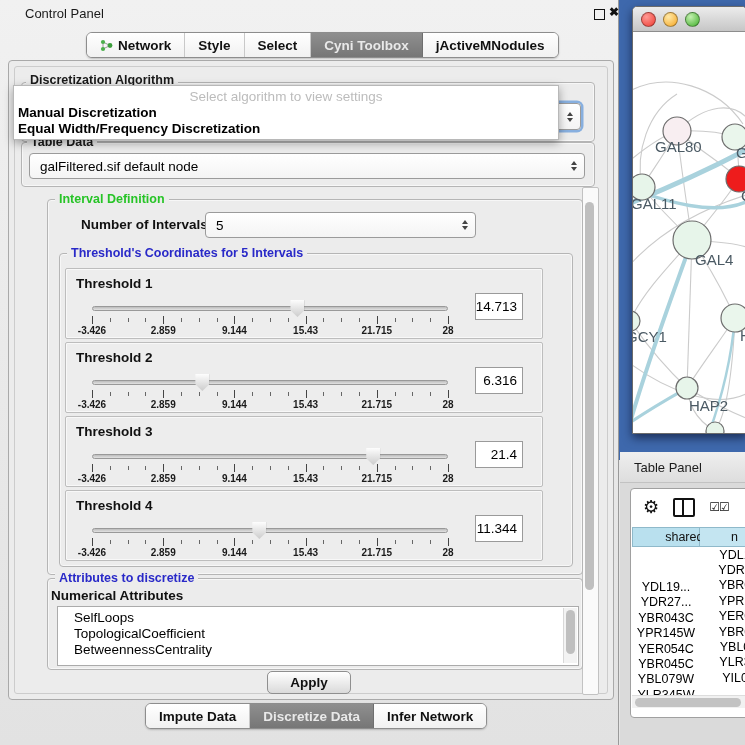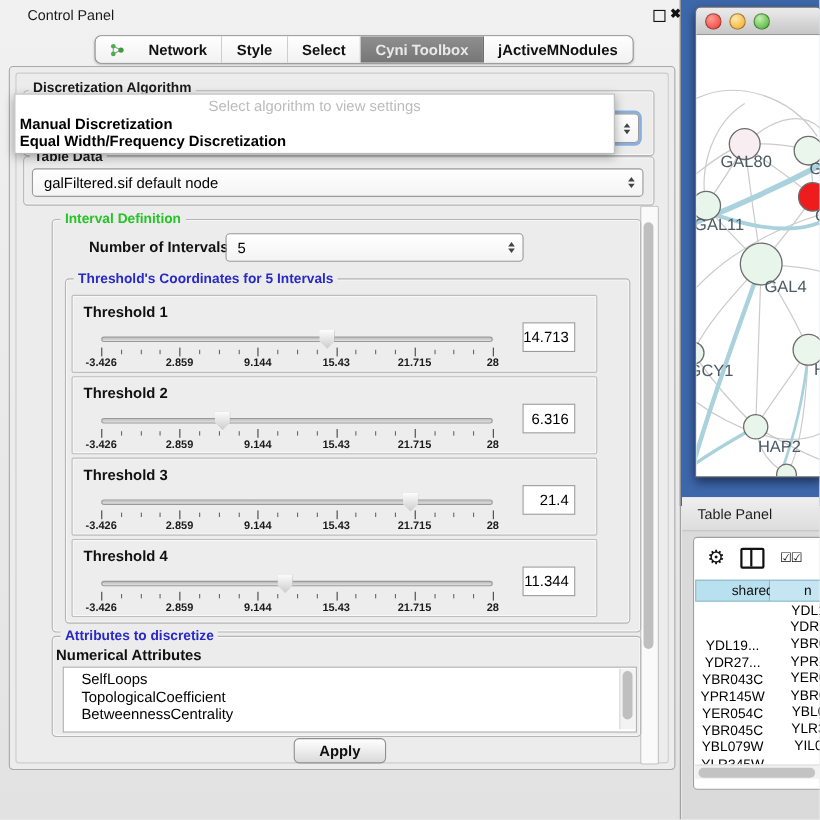--- a/index.html
+++ b/index.html
@@ -44,21 +44,21 @@
   
   .control-panel{position:absolute;left:0;top:0;width:618px;height:745px;
       background:linear-gradient(#f1f1f1,#e2e2e2);border-right:1px solid #9a9a9a;}
   .cp-titlebar{position:absolute;left:0;top:0;width:100%;height:26px;}
   .cp-title{position:absolute;left:9px;top:6px;font-size:13px;color:#1a1a1a;margin-left:16px;}
   .float-btn{position:absolute;left:594px;top:9px;width:9px;height:9px;border:1.6px solid #111;}
   .close-btn{position:absolute;left:609px;top:5px;font-size:12px;font-weight:bold;color:#111;}
   
   .tabbar{position:absolute;top:32px;left:86px;height:24px;display:flex;border:1px solid #8d8d8d;
       border-radius:6px;overflow:hidden;background:#fcfcfc;box-shadow:0 1px 2px rgba(0,0,0,.2);}
-  .tab{padding:0 13px;display:flex;align-items:center;gap:22px;font-size:13.5px;font-weight:bold;
+  .tab{padding:0 13px;display:flex;align-items:center;gap:5px;font-size:13.5px;font-weight:bold;
       color:#111;border-right:1px solid #c9c9c9;background:linear-gradient(#ffffff,#f1f1f1);}
   .tab:last-child{border-right:none;}
   .tab.selected{background:linear-gradient(#8f8f8f,#767676);color:#e9e9e9;border-color:#6f6f6f;}
   .tabbar2{position:absolute;top:703px;left:145px;height:24px;display:flex;border:1px solid #8d8d8d;
       border-radius:6px;overflow:hidden;background:#fcfcfc;box-shadow:0 1px 2px rgba(0,0,0,.2);}
   
   .main-panel{position:absolute;left:8px;top:60px;width:604px;height:638px;border:1px solid #a9a9a9;
       border-radius:4px;background:#ececec;}
   .inner-frame{position:absolute;left:5px;top:5px;right:5px;bottom:5px;border:1px solid #cccccc;border-radius:3px;}
   .groupbox{position:absolute;border:1px solid #b5b5b5;border-radius:4px;box-shadow:inset 0 0 0 1px #f7f7f7;}
@@ -476,13 +476,24 @@
           <div class="list-item">BetweennessCentrality</div>
         </div>
       <div class="vscroll" style="right:1px;top:1px;width:13px;height:55px;border:none;border-left:1px solid #d8d8d8;background:#f3f3f3;">
         <div class="vthumb" style="top:2px;height:44px;left:2px;"></div>
       </div>
     </div>
 
     <div class="apply-btn">Apply</div>
   </div>
 
+  <div class="tabbar2">
+    <div class="tab">
+        <span>Impute Data</span>
+      </div>
+    <div class="tab selected">
+        <span>Discretize Data</span>
+      </div>
+    <div class="tab">
+        <span>Infer Network</span>
+      </div>
+  </div>
 </div>
 
 </body></html>

